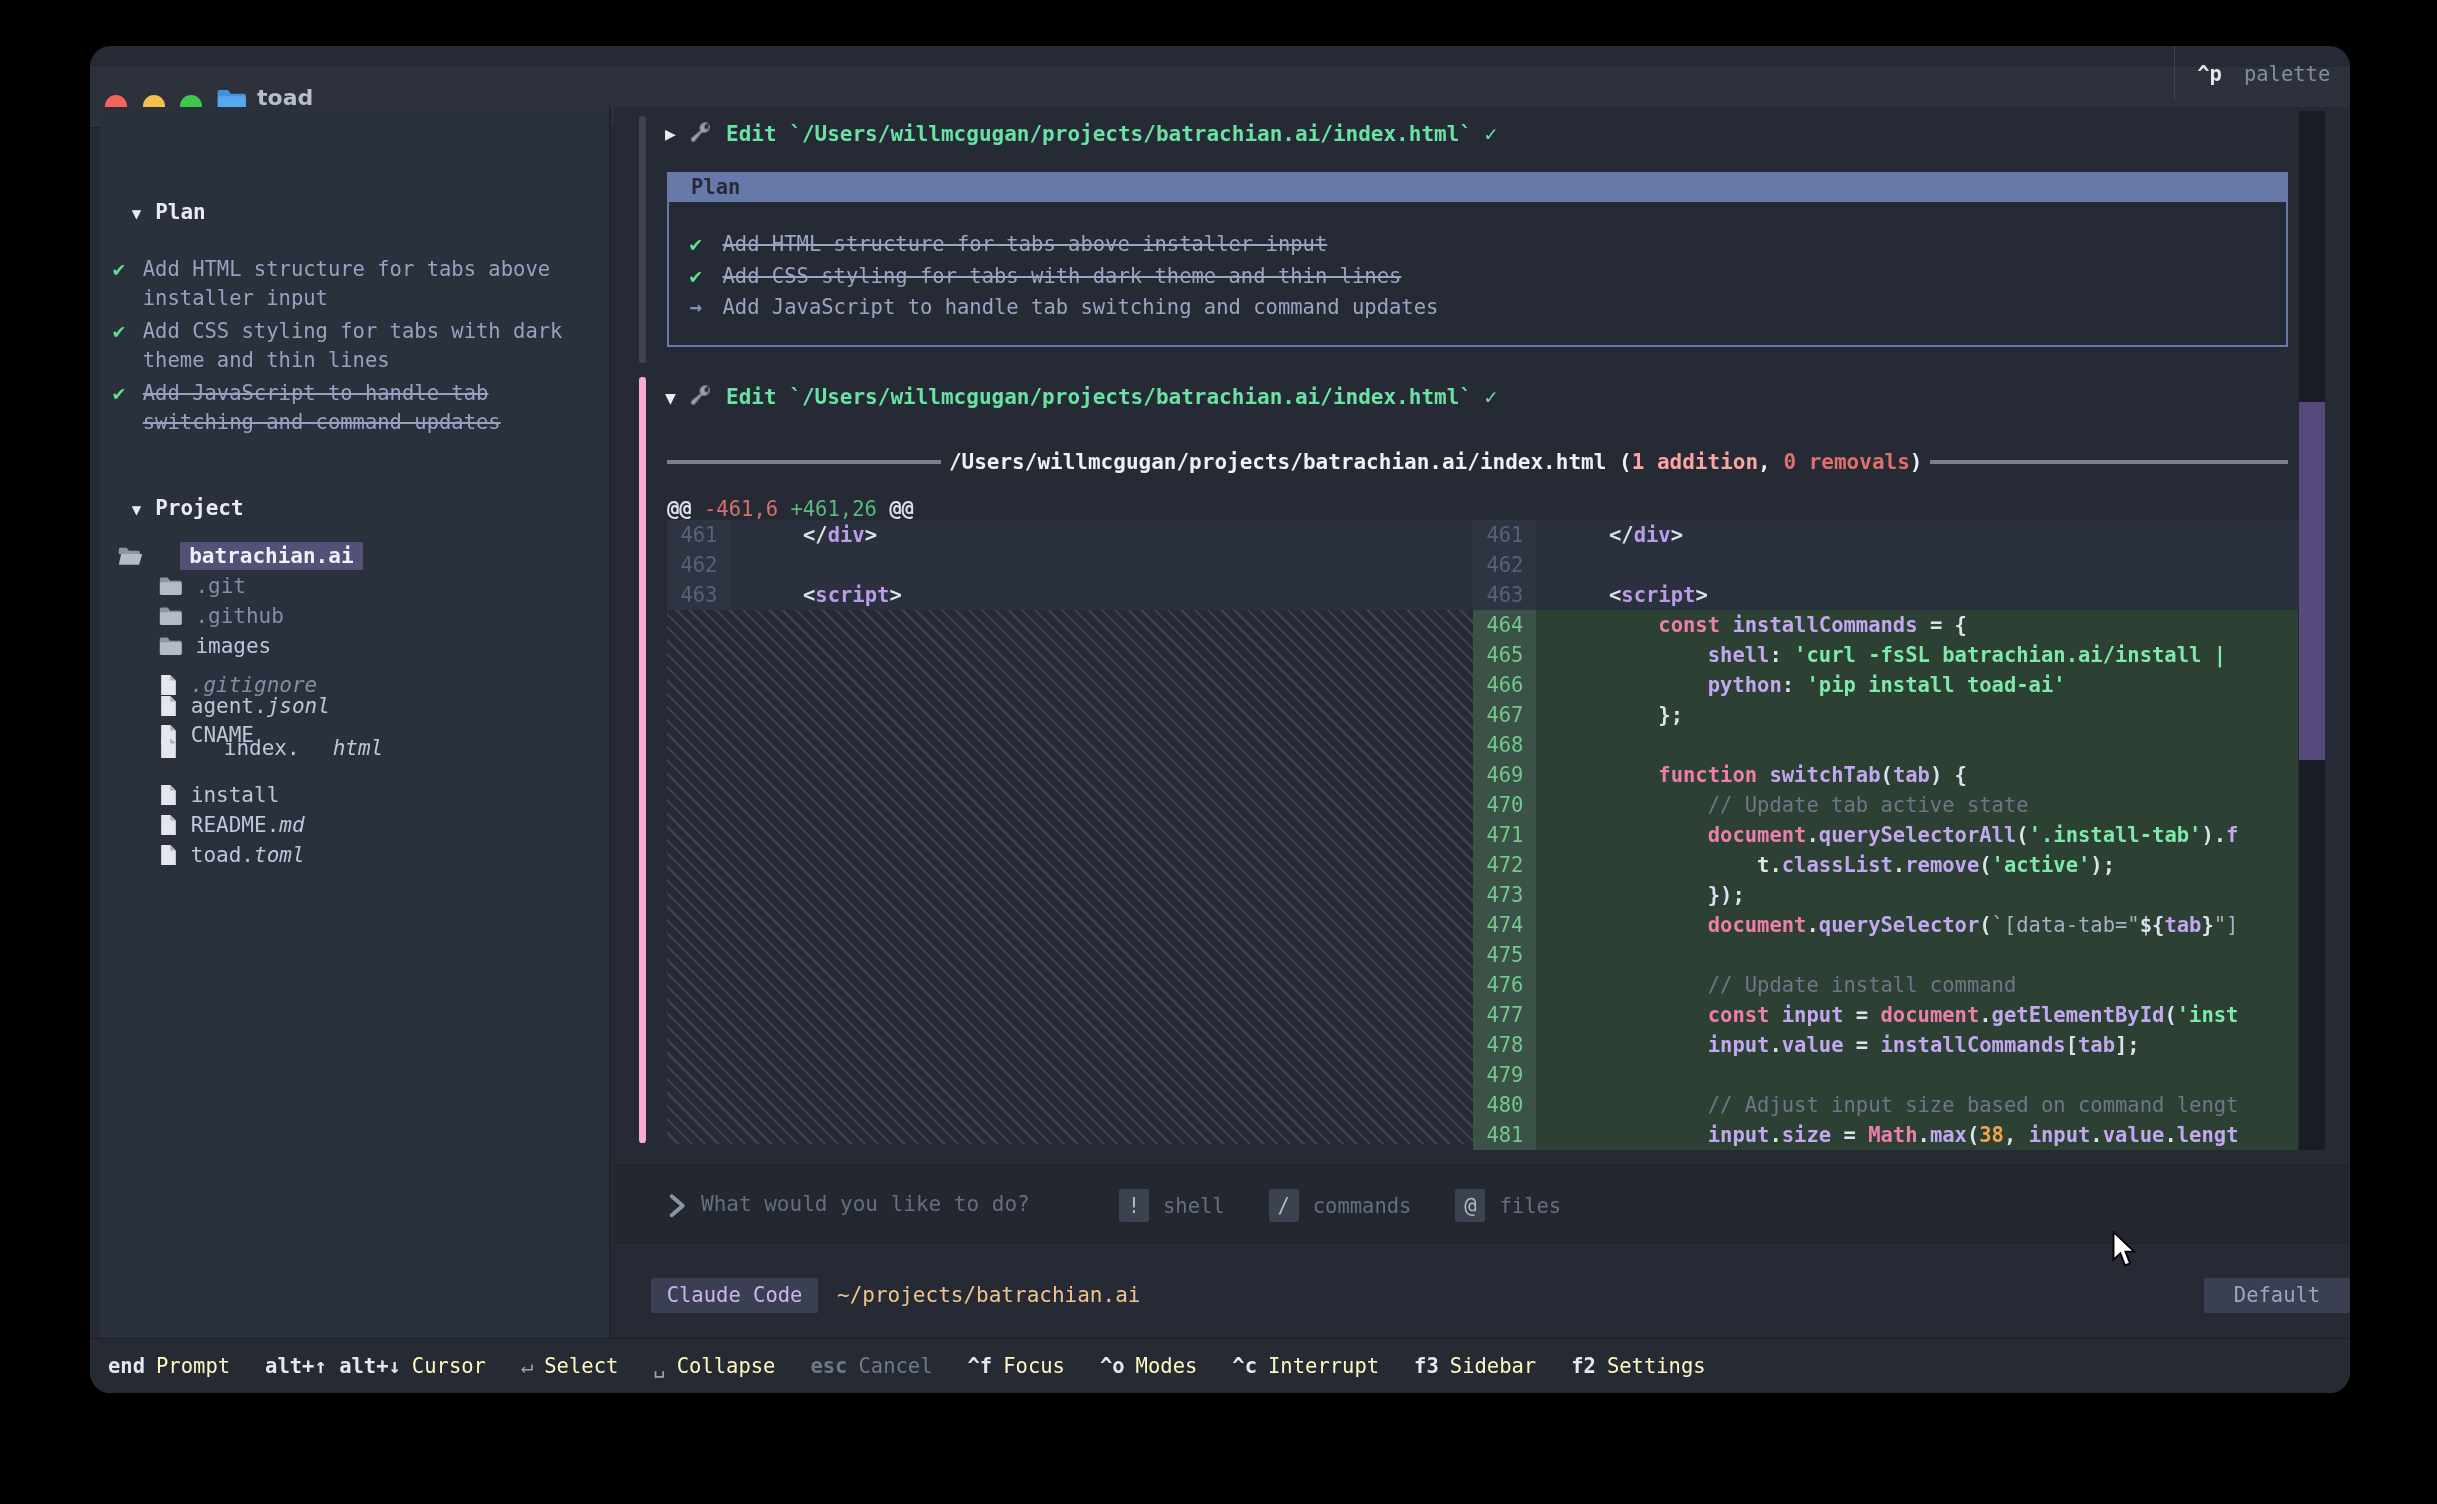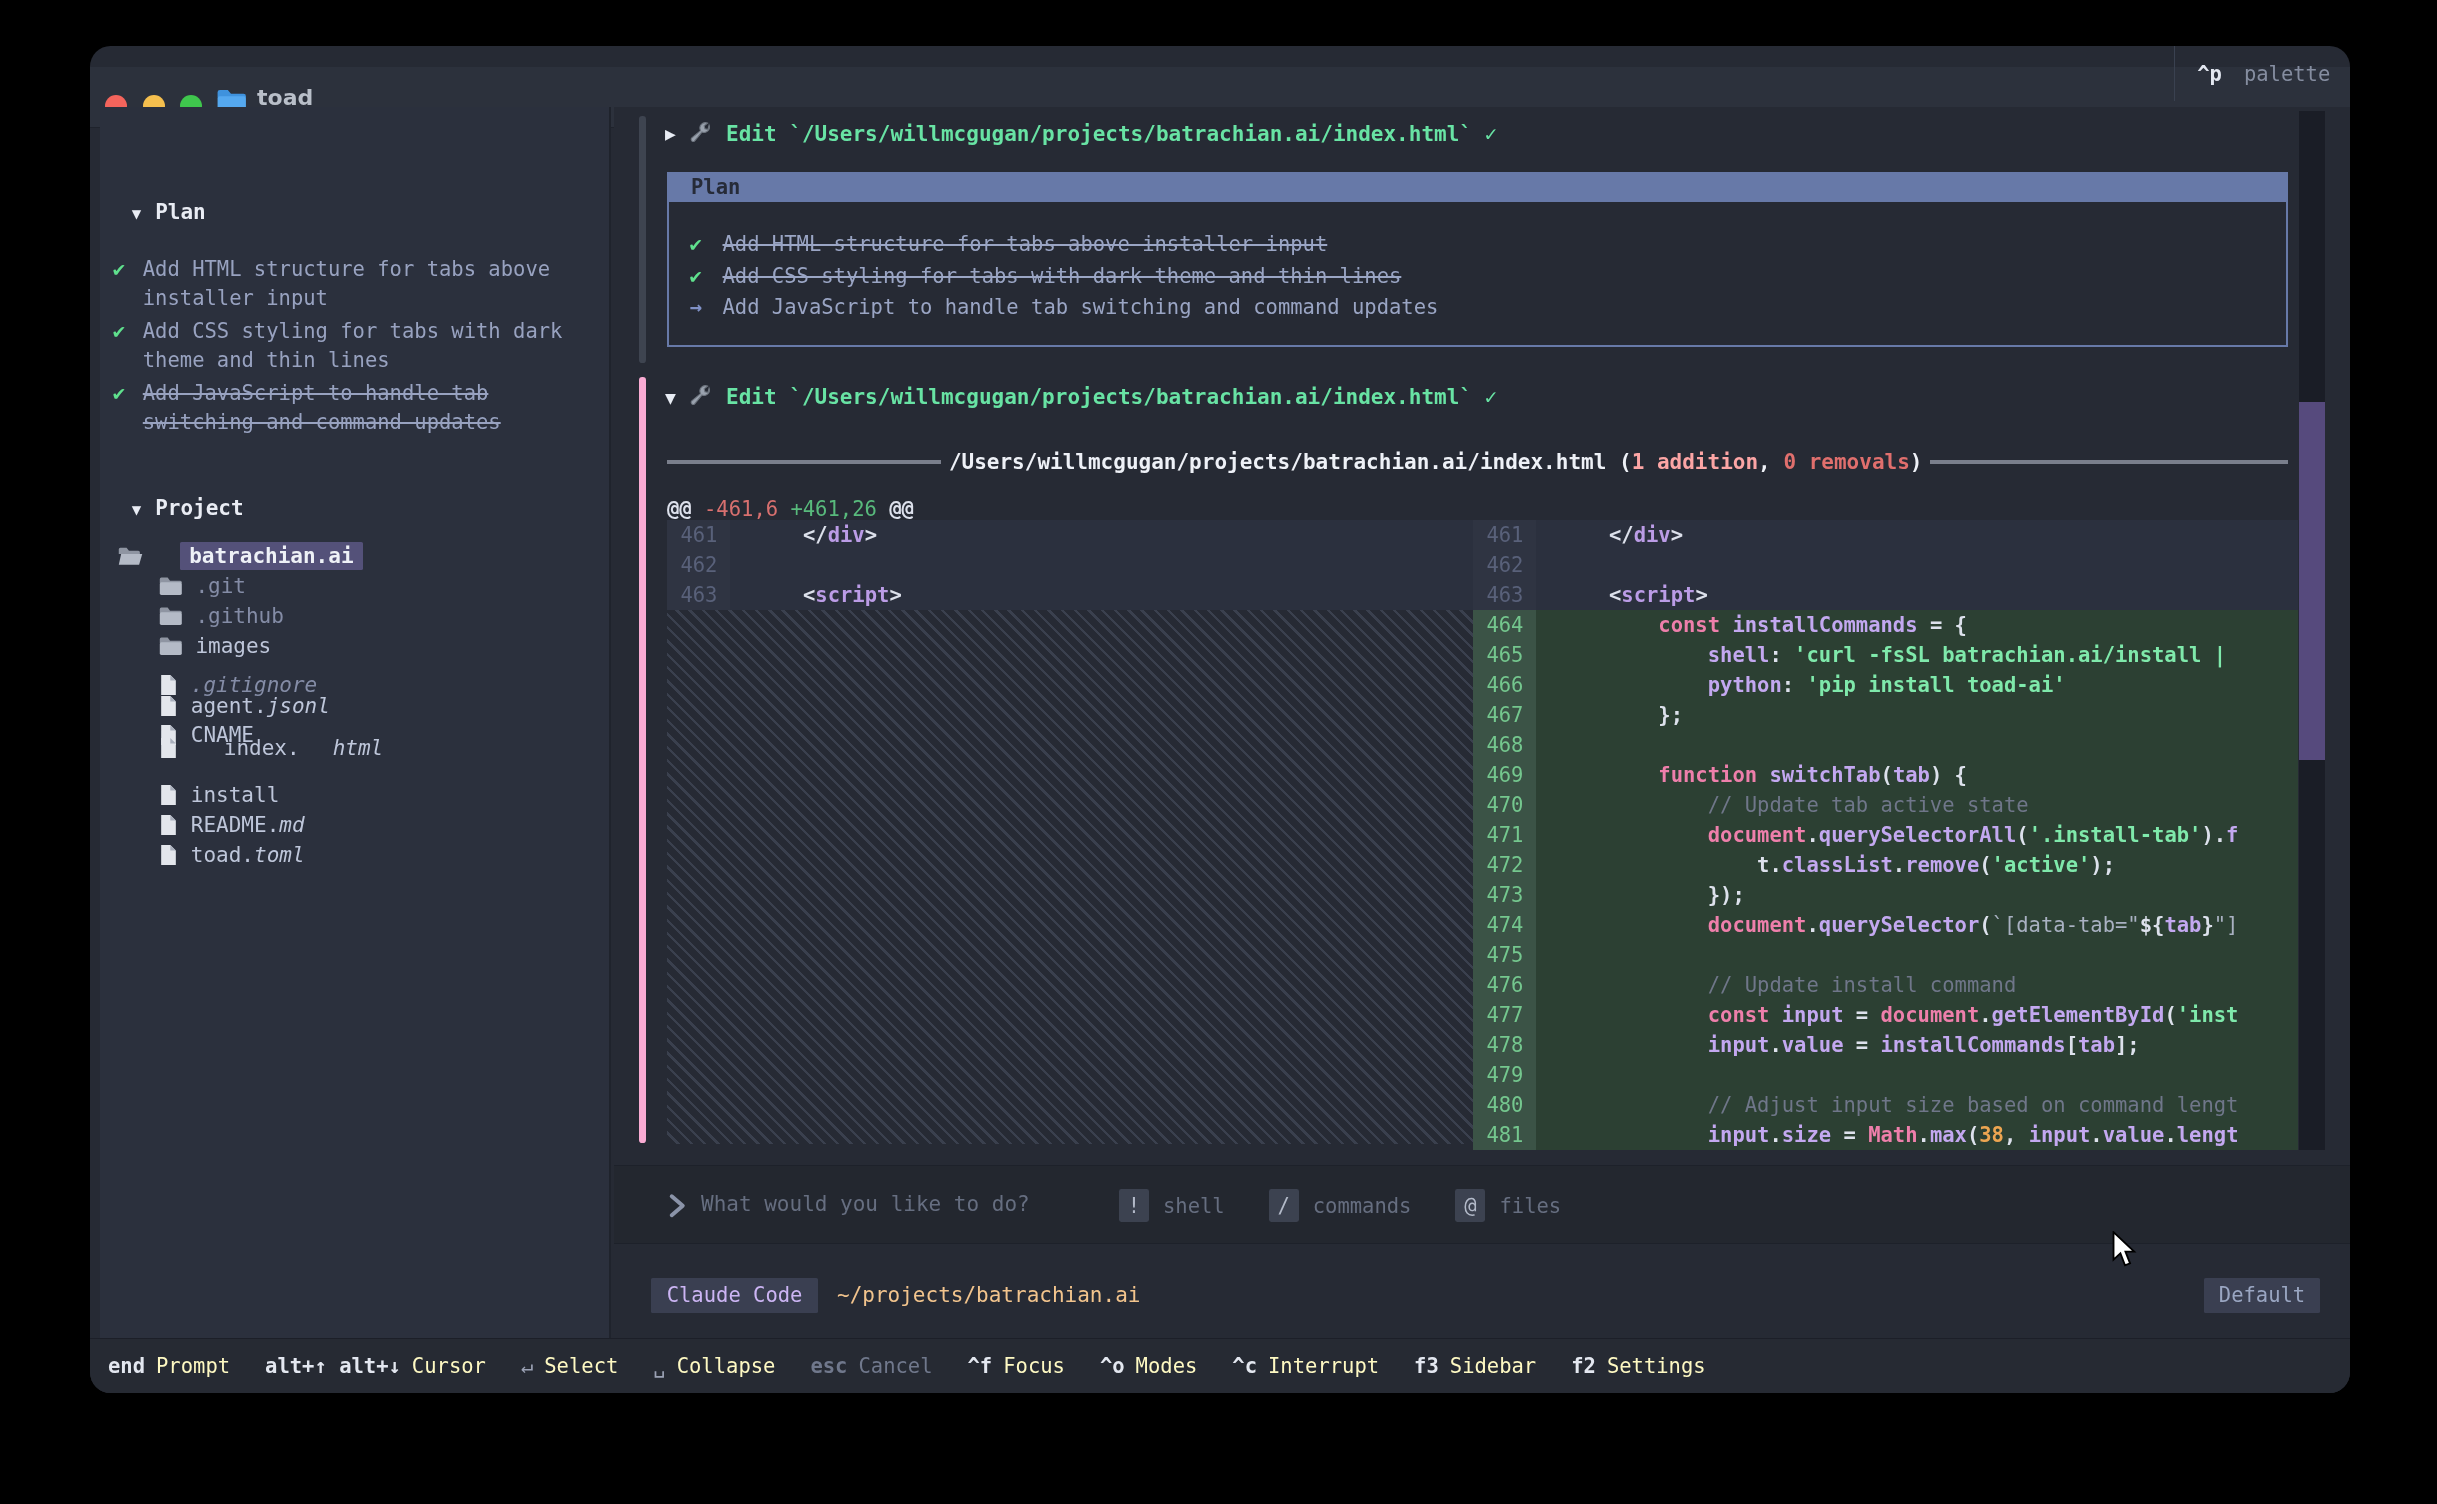--- a/index.html
+++ b/index.html
@@ -94,21 +94,21 @@
   .cmd-input{position:absolute;left:85px;top:17.3px;width:409px;height:41px;background:transparent;border:none;outline:none;font-family:"DejaVu Sans Mono",monospace;font-size:21px;color:#aab2c6;}
   .cmd-input::placeholder{color:#666e80;}
   .hints{position:absolute;left:505px;top:0;height:79px;display:flex;align-items:center;gap:44px;}
   .hint{display:flex;align-items:center;gap:14px;}
   .hint .kbadge{width:30px;height:33px;background:#3c4250;border-radius:2.4px;color:#b3bac9;font-size:20.5px;display:flex;align-items:center;justify-content:center;}
   .hint .hlabel{font-size:20.5px;color:#666e80;}
 
   
   .status-badge{position:absolute;left:37px;top:1171px;height:35px;background:#3a3f51;border-radius:1.6px;padding:0 15.7px;line-height:35px;font-size:20.5px;color:#ccb5f4;}
   .status-path{position:absolute;left:223px;top:1171px;line-height:35px;font-size:21px;color:#f2c48d;}
-  .default-badge{position:absolute;left:1590px;top:1171px;width:116px;height:35px;background:#3a3f51;border-radius:1.6px;text-align:center;line-height:35px;font-size:20.5px;color:#9aa6c2;}
+  .default-badge{position:absolute;left:1590px;top:1171px;width:146px;height:35px;background:#3a3f51;border-radius:1.6px;text-align:center;line-height:35px;font-size:20.5px;color:#9aa6c2;}
 
   
   .footer{position:absolute;left:0;bottom:0;width:100%;height:55px;background:#262a33;border-top:1.6px solid #1c1f28;display:flex;align-items:center;padding-left:18px;gap:35px;}
   .fitem{display:flex;gap:11px;white-space:pre;}
   .fitem .k{font-size:20.5px;font-weight:bold;color:#e3e7f0;}
   .fitem .l{font-size:20.5px;color:#fef9c3;}
   .fitem.dim .k,.fitem.dim .l{color:#70788c;}
   .fitem .k.kdim{color:#9aa1b4;font-weight:normal;}
   .footer-right{position:absolute;right:19.7px;top:0;height:55px;display:flex;align-items:center;border-left:1.6px solid #3a4150;padding-left:22px;}
 

